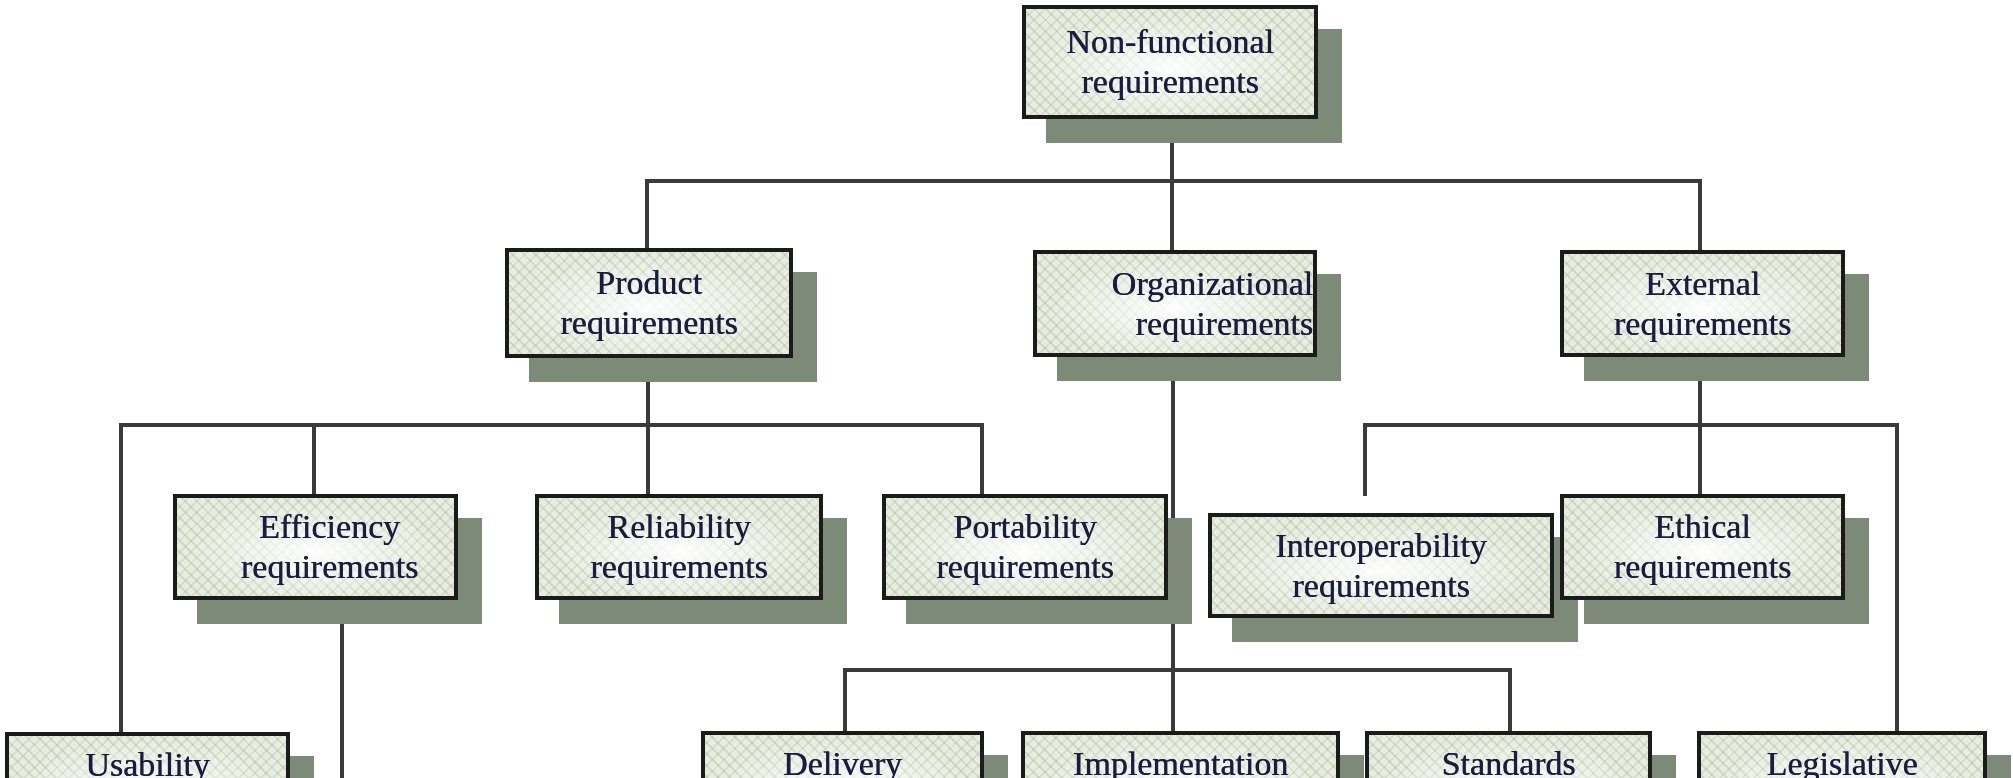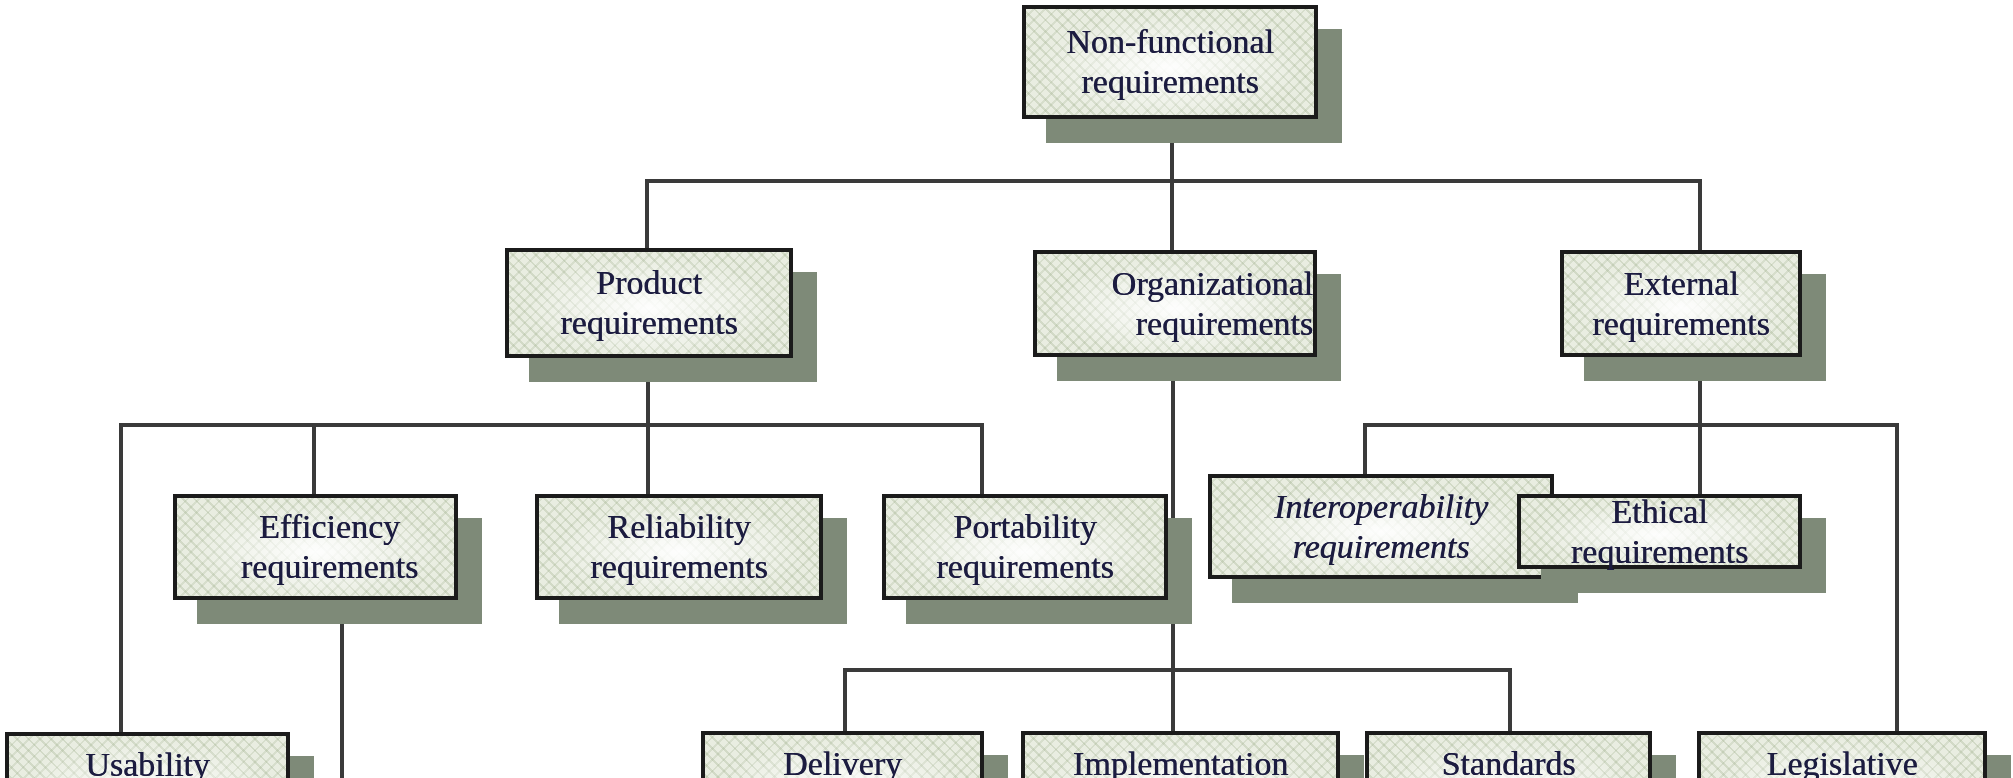--- a/index.html
+++ b/index.html
@@ -83,46 +83,46 @@
   <div class="node" style="left:505px; top:248px; width:288px; height:110px;justify-content:center;">
     <span class="line">Product</span>
     <span class="line">requirements</span>
   </div>
 
   <div class="node" style="left:1033px; top:250px; width:284px; height:107px;align-items:flex-end;">
     <span class="line">Organizational</span>
     <span class="line">requirements</span>
   </div>
 
-  <div class="node" style="left:1560px; top:250px; width:242px; height:107px;">
+  <div class="node" style="left:1560px; top:250px; width:285px; height:107px;">
     <span class="line">External</span>
     <span class="line">requirements</span>
   </div>
 
   <div class="node" style="left:173px; top:494px; width:285px; height:106px;padding-left:28px;">
     <span class="line">Efficiency</span>
     <span class="line">requirements</span>
   </div>
 
   <div class="node" style="left:505px; top:494px; width:288px; height:106px;margin-left:30px;">
     <span class="line">Reliability</span>
     <span class="line">requirements</span>
   </div>
 
   <div class="node" style="left:842px; top:494px; width:286px; height:106px;margin-left:40px;">
     <span class="line">Portability</span>
     <span class="line">requirements</span>
   </div>
 
-  <div class="node" style="left:1208px; top:474px; width:346px; height:105px;font-style:italic;">
+  <div class="node" style="left:1208px; top:513px; width:346px; height:105px;">
     <span class="line">Interoperability</span>
     <span class="line">requirements</span>
   </div>
 
-  <div class="node" style="left:1517px; top:494px; width:285px; height:75px;">
+  <div class="node" style="left:1560px; top:494px; width:285px; height:106px;">
     <span class="line">Ethical</span>
     <span class="line">requirements</span>
   </div>
 
   <div class="node" style="left:5px; top:732px; width:285px; height:106px;">
     <span class="line">Usability</span>
     <span class="line"></span>
   </div>
 
   <div class="node" style="left:701px; top:731px; width:283px; height:106px;">

